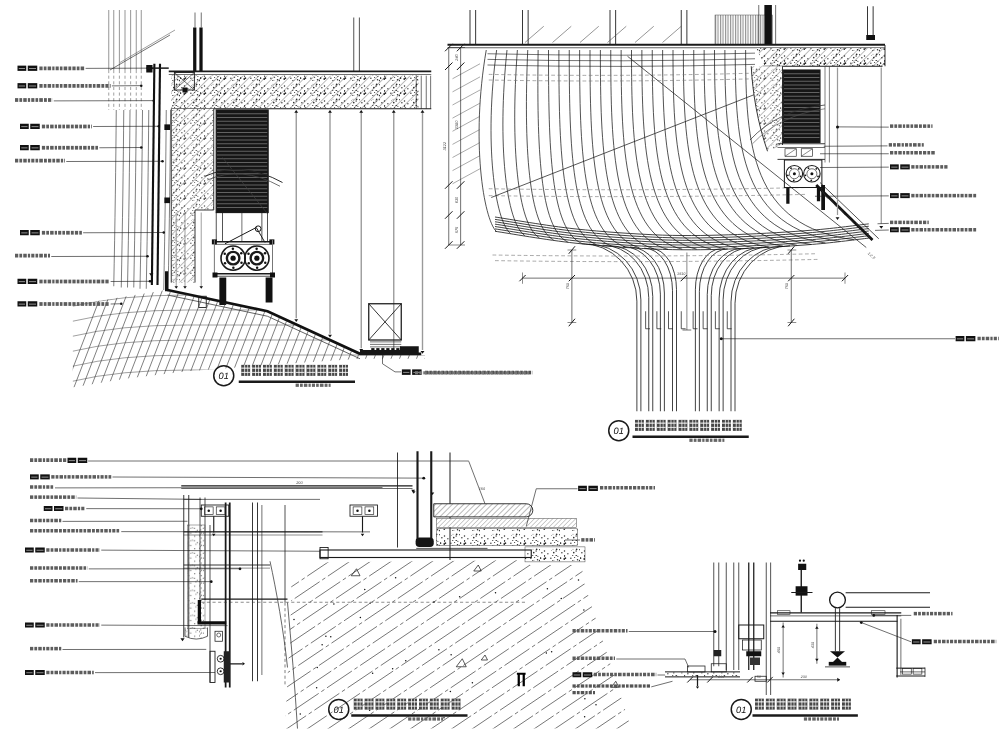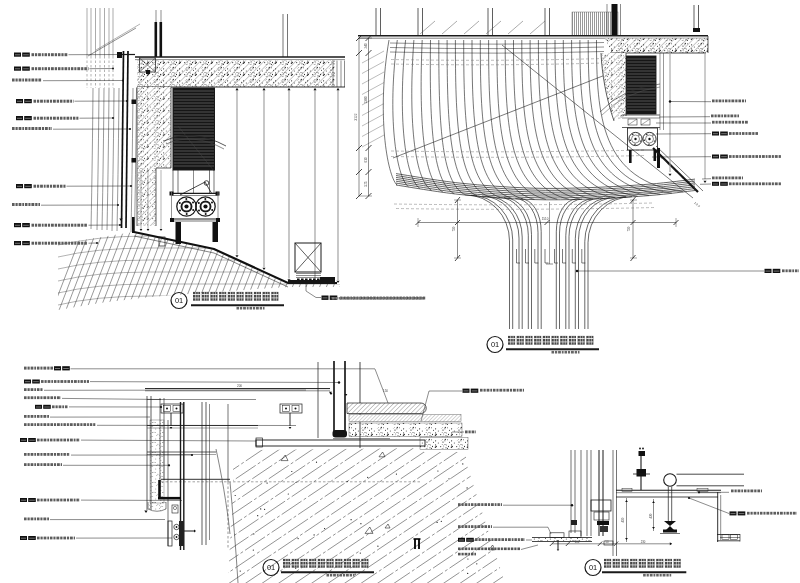--- a/index.html
+++ b/index.html
@@ -1,15 +1,15 @@
 <!DOCTYPE html>
 <html><head><meta charset="utf-8"><title>Detail sheet</title>
 <style>
 html,body{margin:0;padding:0;background:#fff;font-family:"Liberation Sans", sans-serif;}
-#page{width:800px;height:583px;overflow:hidden;}
+#page{width:800px;height:583px;overflow:hidden;font-style:italic;}
 </style></head>
 <body>
 <div id="page">
 <svg width="800" height="583" viewBox="0 0 800 583" xmlns="http://www.w3.org/2000/svg">
 <rect width="800" height="583" fill="#ffffff"></rect>
 <defs>
         <pattern id="conc" width="7" height="7" patternUnits="userSpaceOnUse" patternTransform="rotate(45)">
           <rect width="7" height="7" fill="white"></rect>
           <line x1="0" y1="0" x2="0" y2="7" stroke="#2a2a2a" stroke-width="0.55"></line>
         </pattern>

